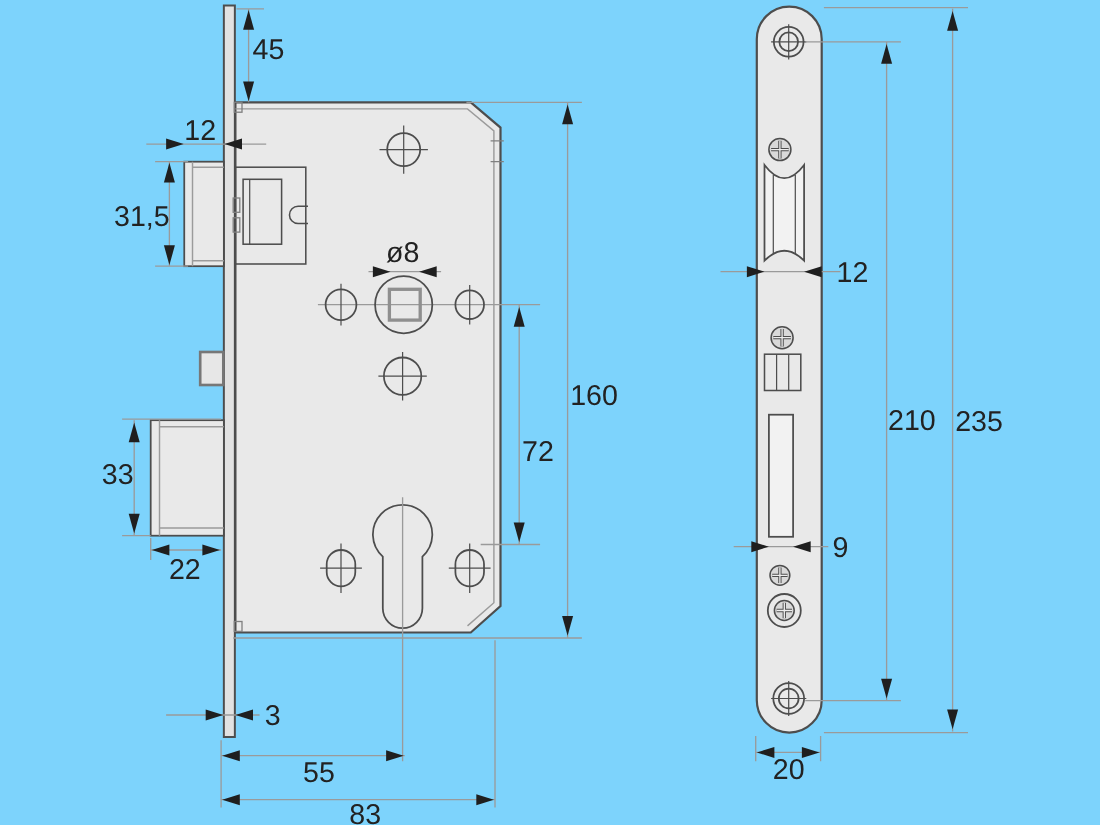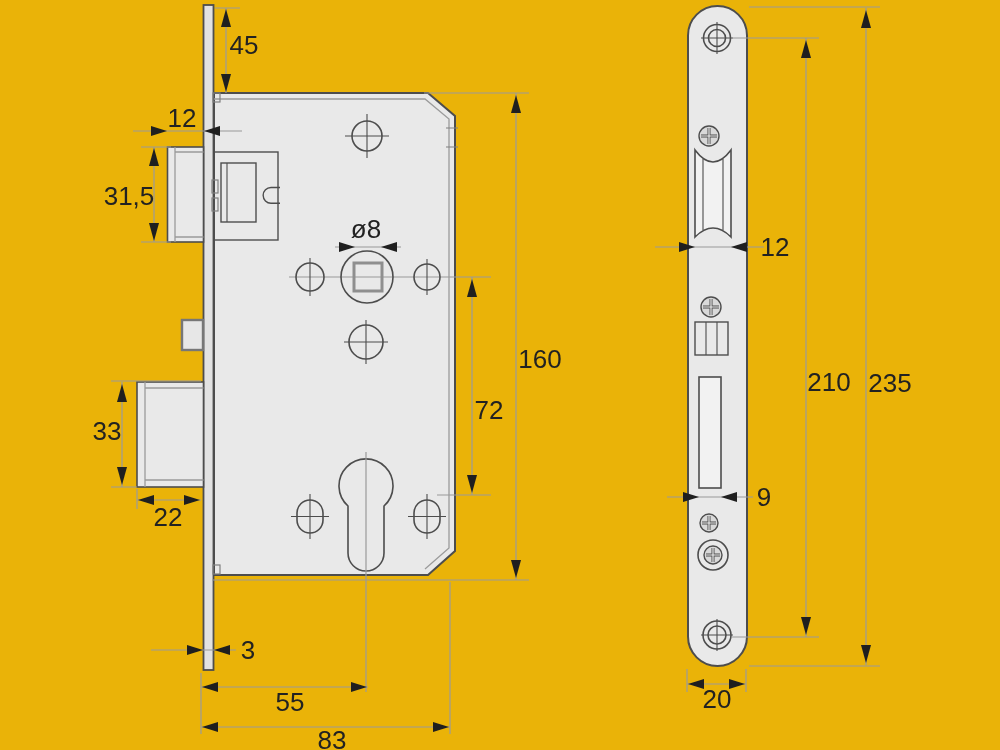--- a/index.html
+++ b/index.html
@@ -1,16 +1,16 @@
 <!DOCTYPE html>
 <html><head>
 <meta charset="utf-8">
 <style>
   html,body{margin:0;padding:0;background:#fff;}
-  .stage{position:relative;width:1000px;height:750px;background:#eab308;overflow:hidden;}
+  .stage{position:relative;width:1000px;height:750px;background:#7dd3fc;overflow:hidden;}
   svg{display:block;}
   .metal{fill:#e9e9e9;stroke:#4d4d4d;stroke-width:2;}
   .metal2{fill:#e9e9e9;stroke:#4d4d4d;stroke-width:1.6;}
   .plate{fill:#e2e2e2;stroke:#4d4d4d;stroke-width:1.8;}
   .cut{fill:#f2f2f2;stroke:#4d4d4d;stroke-width:1.6;}
   .hole{fill:none;stroke:#4d4d4d;stroke-width:1.6;}
   .bevel{fill:none;stroke:#9b9b9b;stroke-width:1.3;}
   .inner{fill:none;stroke:#4d4d4d;stroke-width:1.4;}
   .cross{fill:none;stroke:#4d4d4d;stroke-width:1.1;}
   .dim{fill:none;stroke:#9a9a9a;stroke-width:1.2;}

